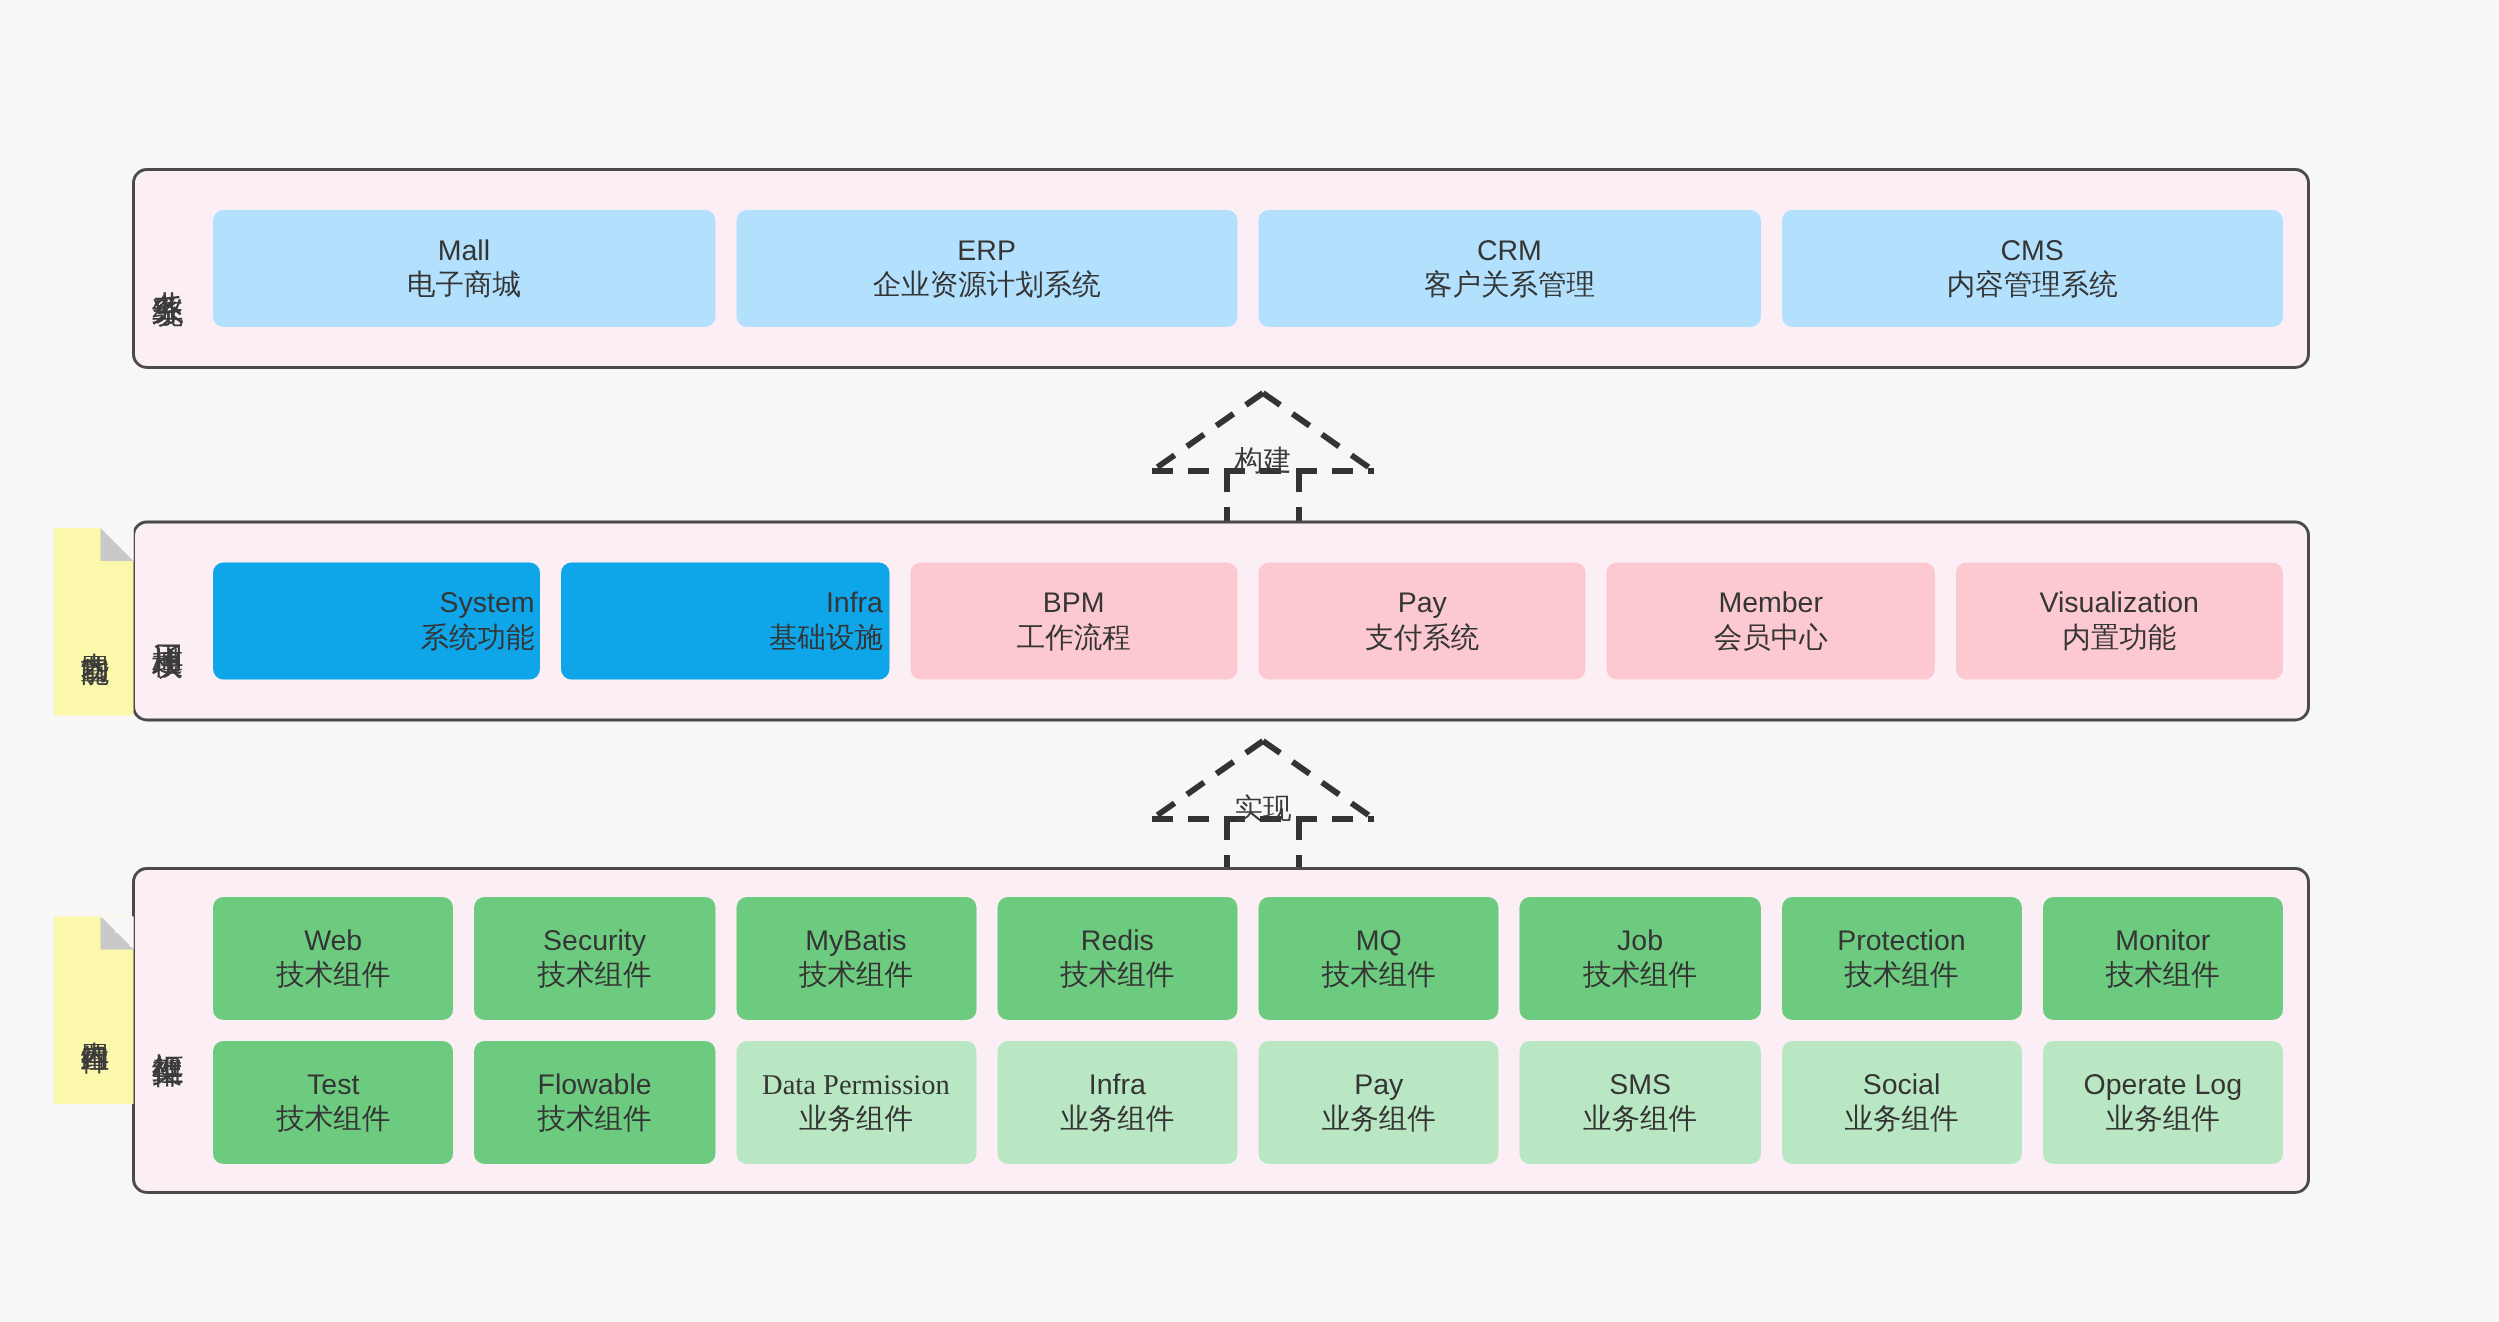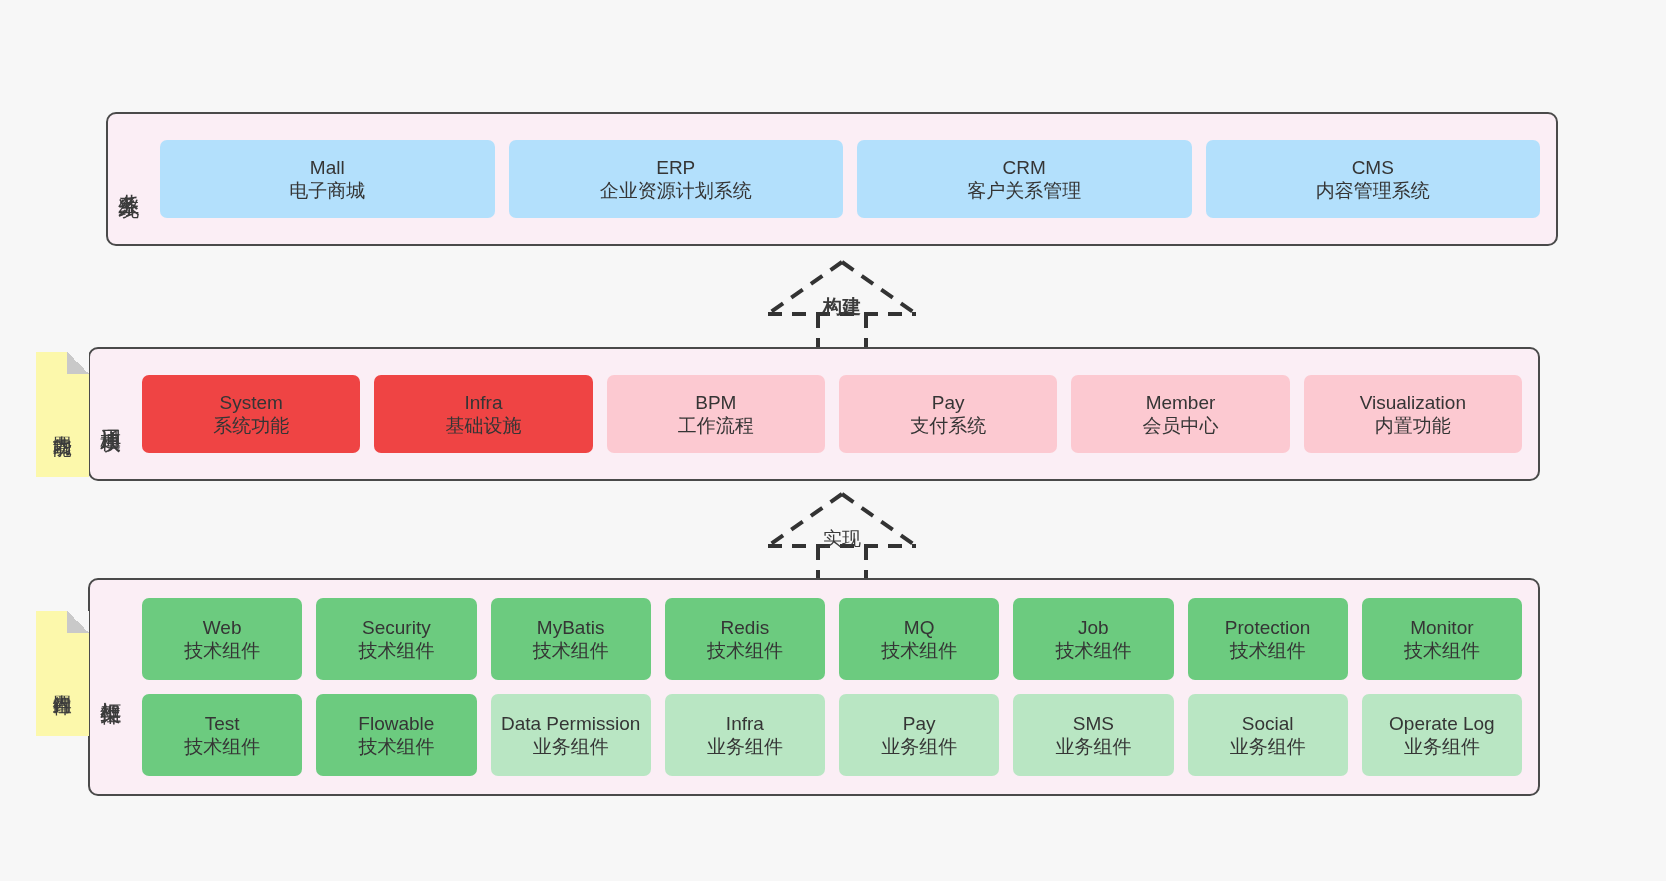--- a/index.html
+++ b/index.html
@@ -74,29 +74,29 @@
     text-align: center;
     font-size: 19px;
     line-height: 1.22;
     color: #353535;
     box-sizing: border-box;
     padding: 6px 4px;
     min-width: 0;
   }
   .card .t1 { white-space: nowrap; }
   .card .t2 { white-space: nowrap; }
-  .card.wrap .t1 { white-space: normal; }
+  .card.wrap .t1 { white-space: normal; font-family: Liberation Serif, serif; }
 
   .blue      { background: #b3e0fc; }
-  .red       { background: #ef4444; }
+  .red       { background: #0ea5e9; align-items: flex-end; }
   .pink      { background: #fcc9d1; }
   .green     { background: #6ccb7f; }
   .lightgreen{ background: #b9e6c3; }
 
-  #layer-business { left: 88px; top: 112px; width: 1452px; height: 134px; margin-left: 18px; }
+  #layer-business { left: 88px; top: 112px; width: 1452px; height: 134px; }
   #layer-business .card { height: 78px; }
 
   #layer-modules { left: 88px; top: 347px; width: 1452px; height: 134px; }
   #layer-modules .card { height: 78px; }
 
   #layer-framework { left: 88px; top: 578px; width: 1452px; height: 218px; justify-content: flex-end; }
   #layer-framework .card { height: 82px; }
 
   
   .note {
@@ -138,21 +138,21 @@
     position: absolute;
     left: 50%;
     transform: translateX(-50%);
     top: 36px;
     font-size: 19px;
     color: #3b3b3b;
     background: transparent;
     white-space: nowrap;
     padding: 0 2px;
   }
-  #arrow-build  { left: 752px; top: 258px; font-weight: bold; }
+  #arrow-build  { left: 752px; top: 258px; }
   #arrow-impl   { left: 752px; top: 490px; }
 </style>
 </head>
 <body>
 
 <div class="canvas">
 
   <div class="layer" id="layer-business">
     <div class="layer-title">业务系统</div>
     <div class="layer-body">

